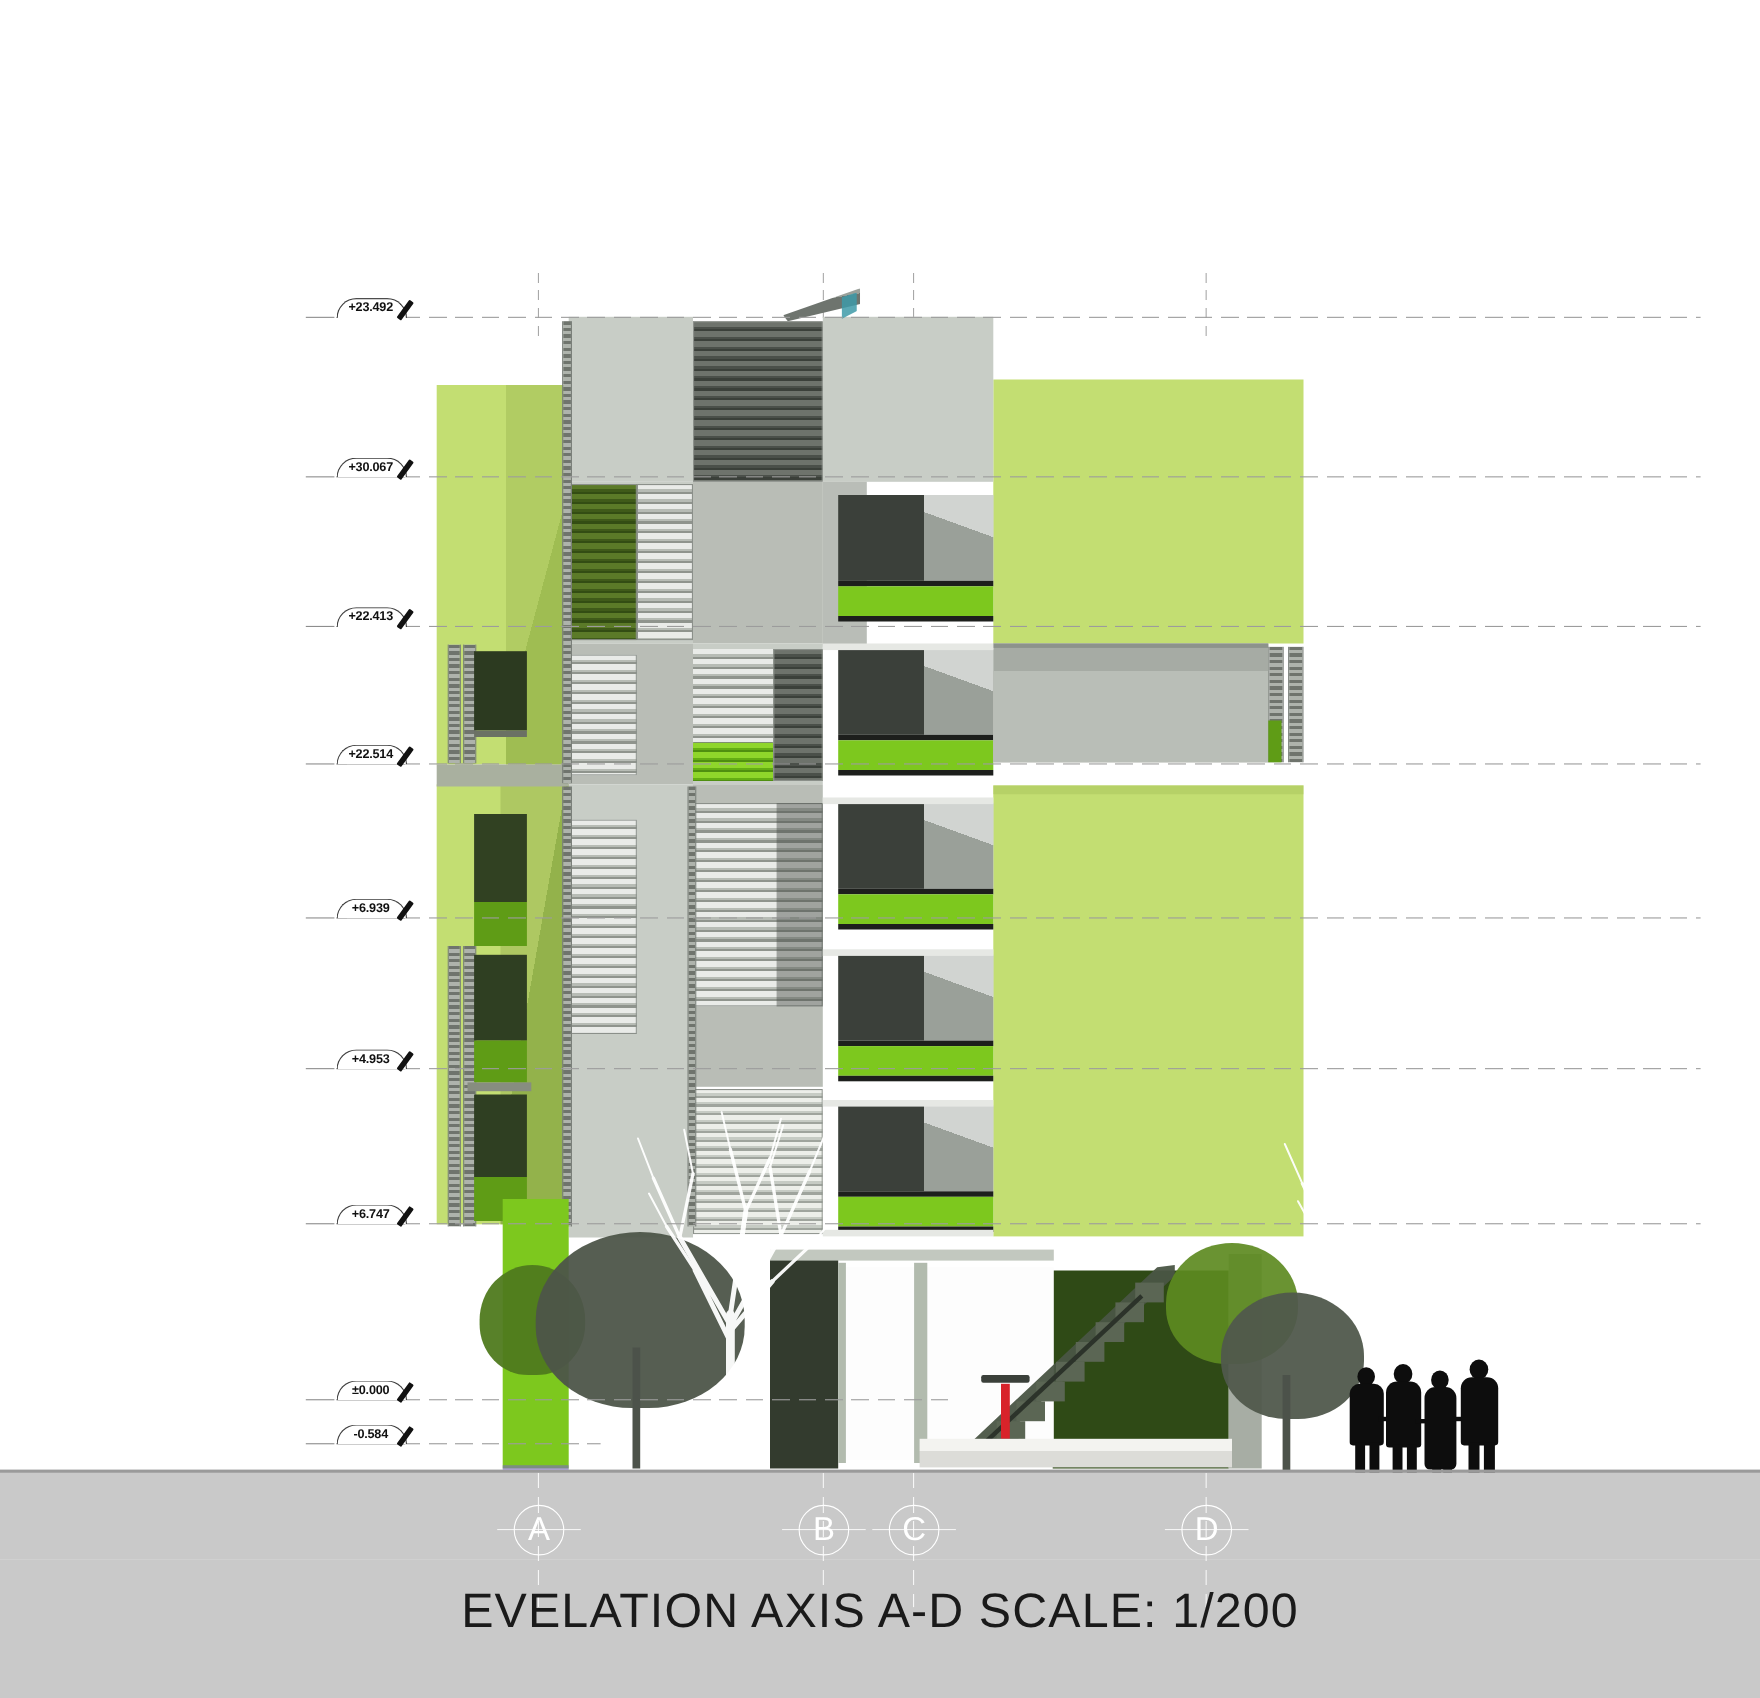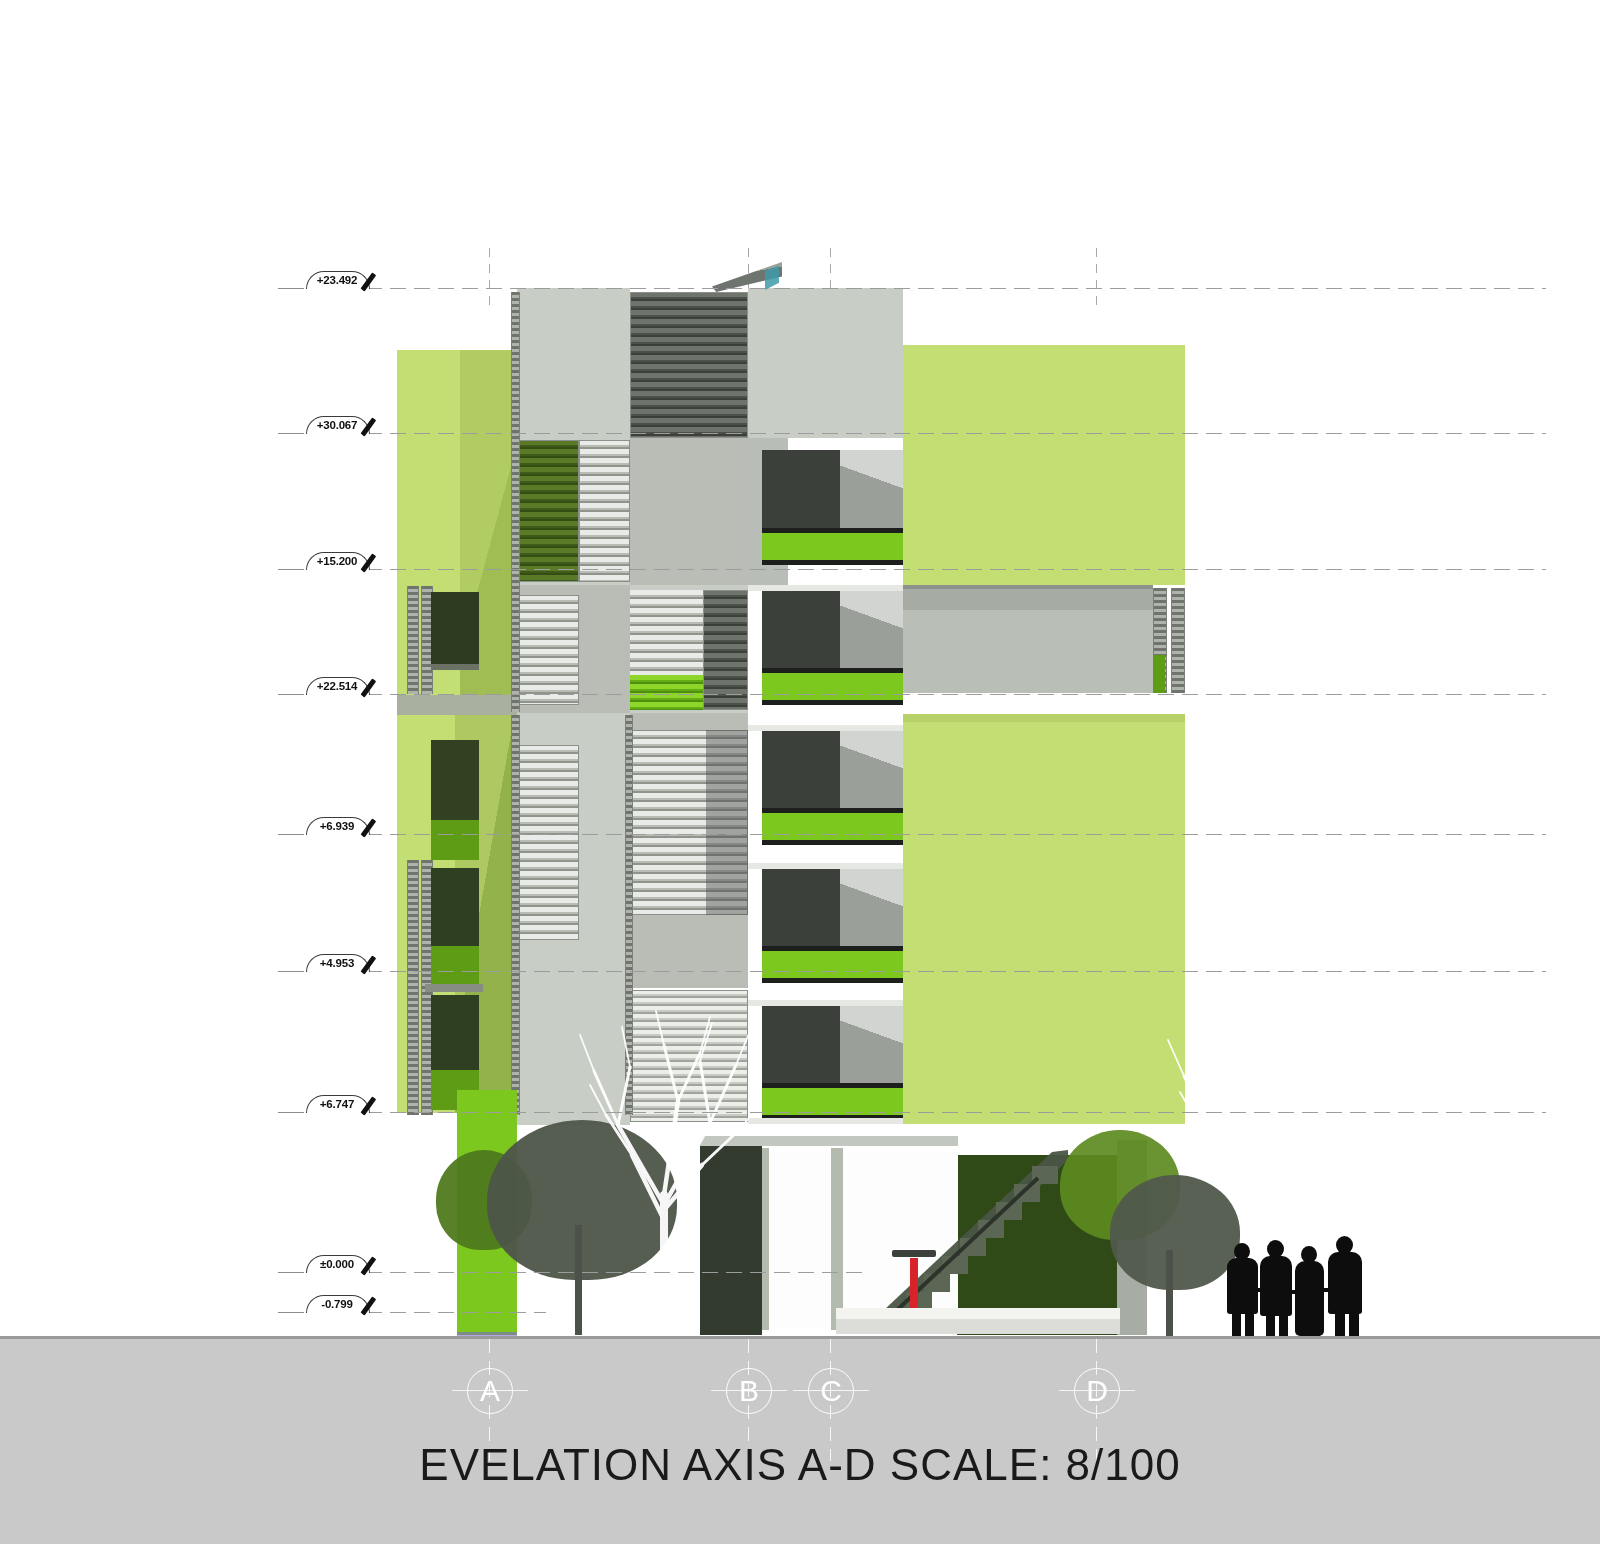--- a/index.html
+++ b/index.html
@@ -375,21 +375,21 @@
       <div class="base"></div>
       <div class="arc"></div>
       <div class="txt">+30.067</div>
       <div class="tick"></div>
     </div>
     <div class="lvl" style="left:278px;top:543px;">
       <div class="ext-l"></div>
       <div class="ext-r"></div>
       <div class="base"></div>
       <div class="arc"></div>
-      <div class="txt">+15.200</div>
+      <div class="txt">+22.413</div>
       <div class="tick"></div>
     </div>
     <div class="lvl" style="left:278px;top:668px;">
       <div class="ext-l"></div>
       <div class="ext-r"></div>
       <div class="base"></div>
       <div class="arc"></div>
       <div class="txt">+22.514</div>
       <div class="tick"></div>
     </div>
@@ -423,21 +423,21 @@
       <div class="base"></div>
       <div class="arc"></div>
       <div class="txt">±0.000</div>
       <div class="tick"></div>
     </div>
     <div class="lvl" style="left:278px;top:1286px;">
       <div class="ext-l"></div>
       <div class="ext-r" style="width:180px;"></div>
       <div class="base"></div>
       <div class="arc"></div>
-      <div class="txt">-0.799</div>
+      <div class="txt">-0.584</div>
       <div class="tick"></div>
     </div>
   </div>
 
   <div>
     <div class="bubble" style="left:467px;top:1368px;">
       <div class="xh"></div>
       <span>A</span>
     </div>
     <div class="bubble" style="left:726px;top:1368px;">
@@ -447,15 +447,15 @@
     <div class="bubble" style="left:808px;top:1368px;">
       <div class="xh"></div>
       <span>C</span>
     </div>
     <div class="bubble" style="left:1074px;top:1368px;">
       <div class="xh"></div>
       <span>D</span>
     </div>
   </div>
 
-  <div class="title-text" style="left:0;top:1440px;">EVELATION AXIS A-D SCALE: 8/100</div>
+  <div class="title-text" style="left:0;top:1440px;">EVELATION AXIS A-D SCALE: 1/200</div>
 
 </div>
 
 </body></html>

